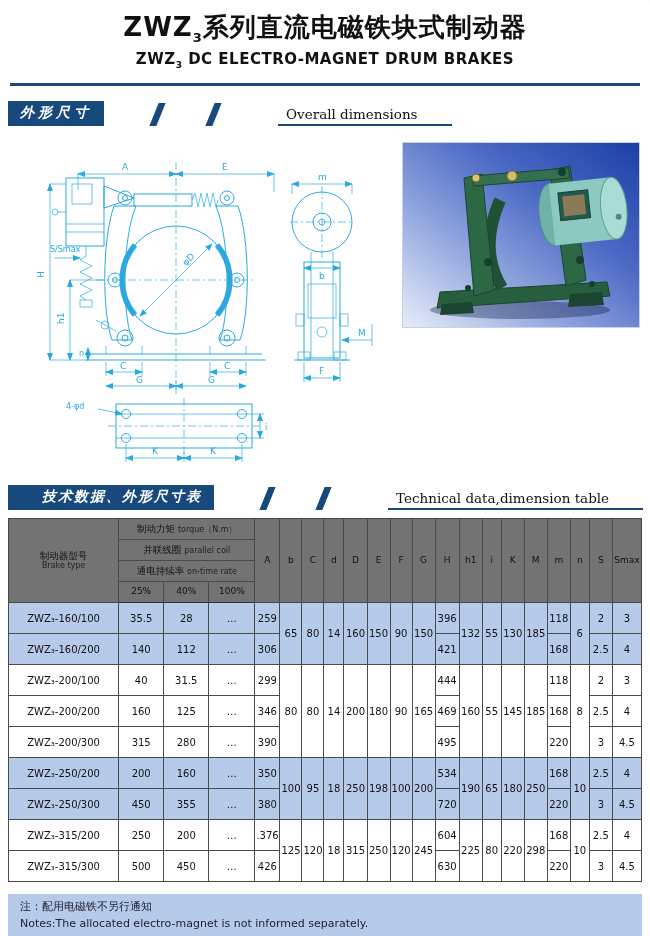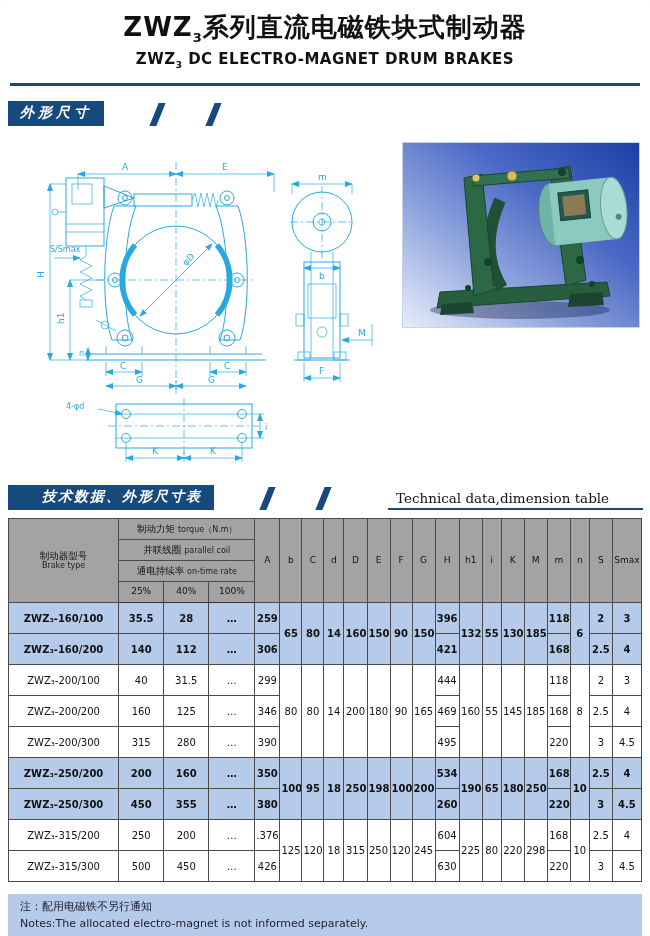--- a/index.html
+++ b/index.html
@@ -43,45 +43,46 @@
   .draw .dash { stroke-dasharray:8 3 2 3; stroke-width:.7; }
   .photo {
     position:absolute; right:2px; top:14px; width:238px; height:186px;
     background:linear-gradient(to bottom left,#1c3fa6 0%,#4a68c4 35%,#8ea4dd 65%,#e8eef9 100%);
     box-shadow:0 0 0 1px #c6d2ea inset;
   }
 
   
   table.spec { border-collapse:collapse; table-layout:fixed; width:634px; margin:8px 0 0 8px; }
   .spec th,.spec td { border:1px solid #4a4a4a; text-align:center; vertical-align:middle; padding:0 1px; overflow:hidden; }
-  .spec thead th { font-weight:normal; height:21px; font-size:9px; line-height:1.1; background:#a3a3a3; }
+  .spec thead th { font-weight:normal; height:21px; font-size:9px; line-height:1.1; background:#737373; }
   .spec thead .cn { font-size:9.5px; }
   .spec thead .ensm { font-size:8px; color:#222; }
   .spec tbody td { font-size:10px; height:31px; background:#fff; }
-  .spec tbody tr.row-blue td { background:var(--rowblue);font-weight:bold; }
+  .spec tbody tr.row-blue td { background:var(--rowblue); }
   .spec tbody tr.group-start td { border-top:1.6px solid #333; }
   .spec thead tr:last-child th { border-bottom:1.6px solid #333;text-align:center; }
 
   
   .note { margin:12px 8px 0; background:var(--notebg); padding:5px 12px 8px; font-size:11px; line-height:1.5; color:#223; }
   .note div { white-space:nowrap; }
 </style>
 </head>
 <body>
 
 <div class="page">
 
   <h1 class="title"><span>ZWZ</span><sub>3</sub><span>系列直流电磁铁块式制动器</span></h1>
   <div class="subtitle"><span>ZWZ</span><sub>3</sub><span> DC ELECTRO-MAGNET DRUM BRAKES</span></div>
   <div class="rule"></div>
 
   <div class="sec">
     <span class="badge">外形尺寸</span>
     <span class="slash"></span>
     <span class="slash"></span>
+    <span class="en">Overall dimensions</span>
   </div>
 
   <div class="fig">
     <svg class="draw" width="378" height="340" viewBox="0 0 378 340">
       <defs>
         <marker id="ar" markerWidth="9" markerHeight="8" refX="7" refY="3" orient="auto-start-reverse" markerUnits="userSpaceOnUse">
           <path d="M0,0 L8,3 L0,6 Z" fill="#2AA9E0"></path>
         </marker>
       </defs>
 
@@ -421,21 +422,21 @@
           <td rowspan="2">10</td>
           <td>2.5</td>
           <td>4</td>
         </tr>
         <tr class="row-blue">
           <td>ZWZ₃-250/300</td>
           <td>450</td>
           <td>355</td>
           <td>…</td>
           <td>380</td>
-          <td>260</td>
+          <td>720</td>
           <td>220</td>
           <td>3</td>
           <td>4.5</td>
         </tr>
         <tr class="row-white group-start">
           <td>ZWZ₃-315/200</td>
           <td>250</td>
           <td>200</td>
           <td>…</td>
           <td>.376</td>

